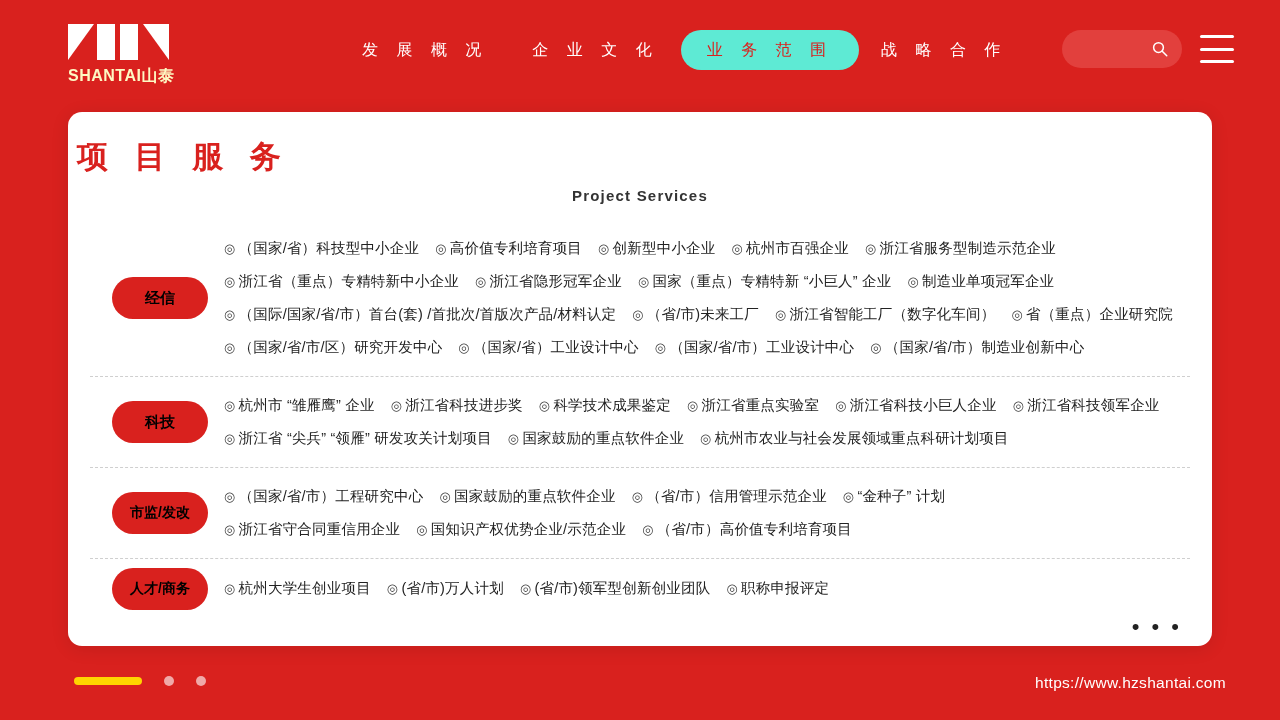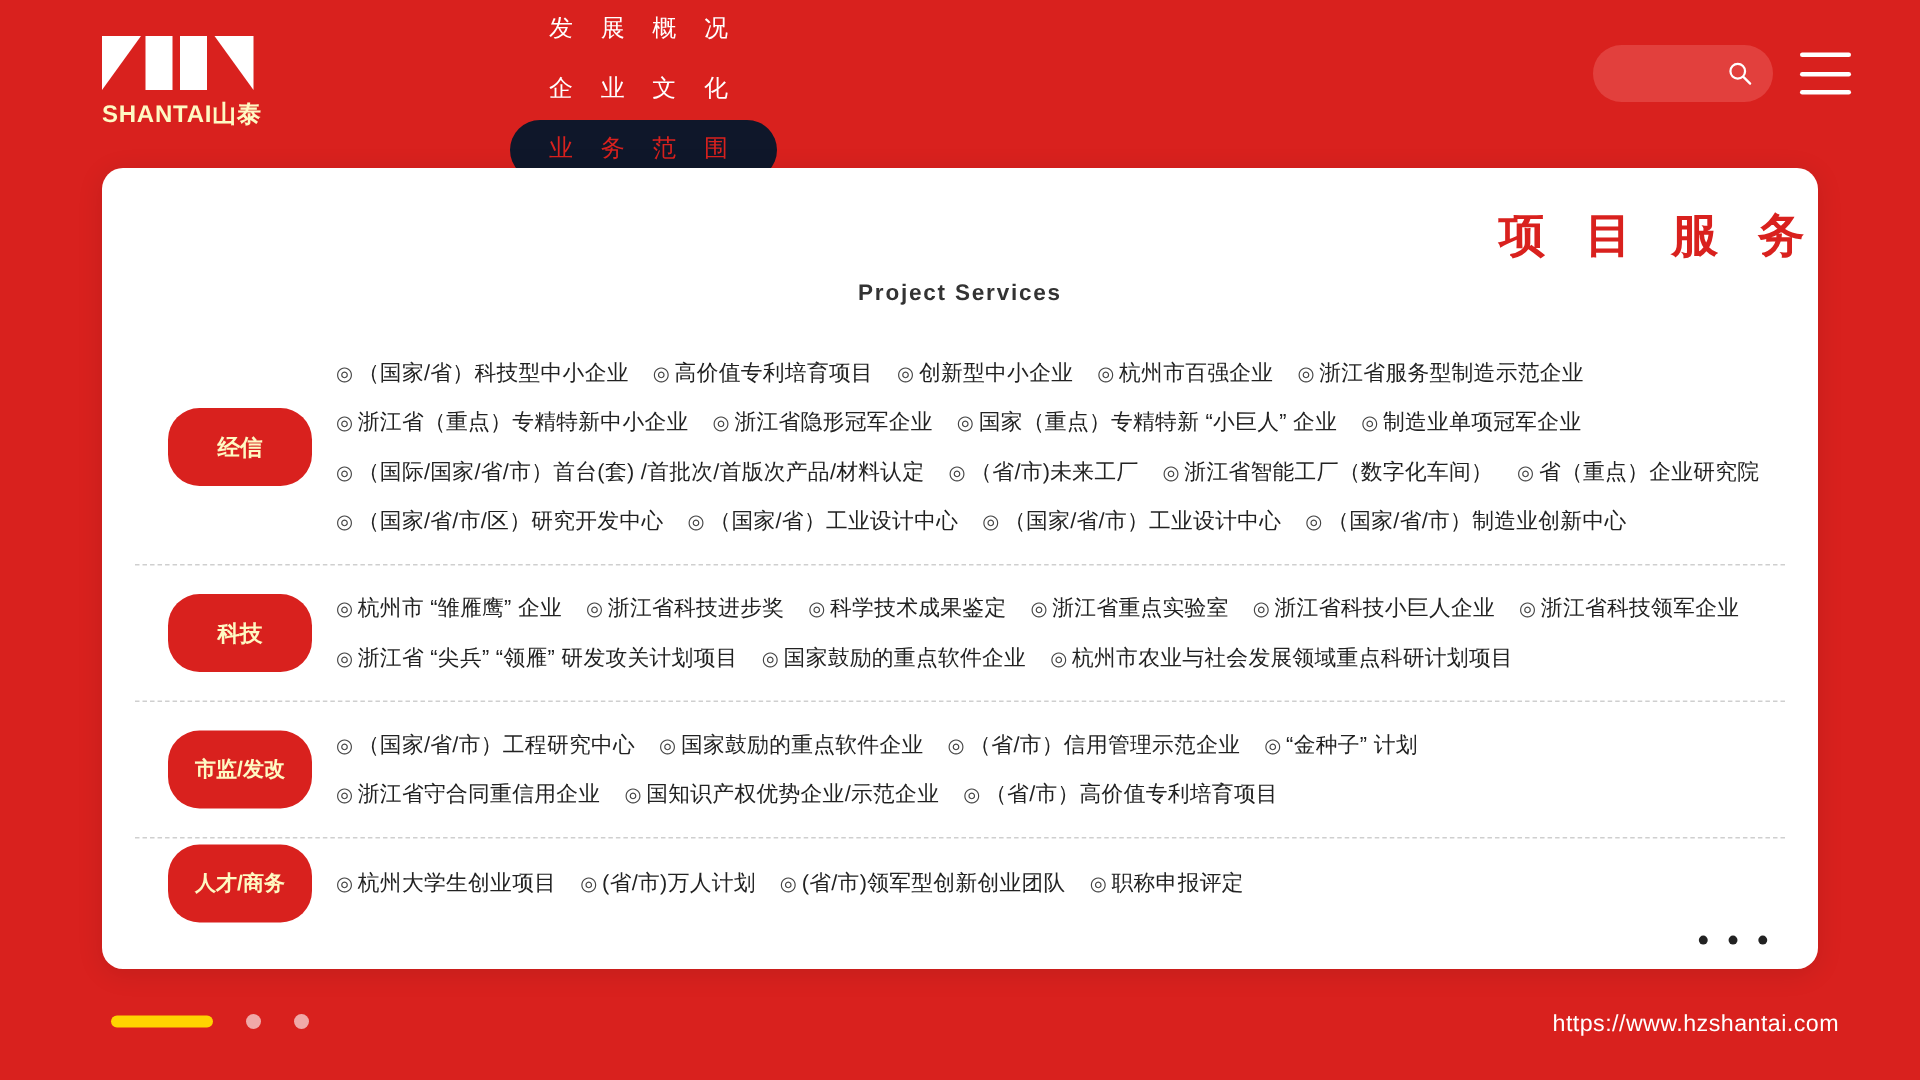--- a/index.html
+++ b/index.html
@@ -57,33 +57,32 @@
     white-space: nowrap;
   }
 
   .nav {
     position: absolute;
     left: 340px; top: 0;
     height: 100px;
     display: flex;
     align-items: center;
     gap: 0px;
-    flex-direction: column;
   }
   .nav-item {
     color: #ffffff;
     font-size: 16px;
     letter-spacing: 7px;
     padding: 0 22px;
     white-space: nowrap;
     cursor: pointer;
     line-height: 40px;
   }
   .nav-item.active {
-    background: #0f172a;
+    background: #5eead4;
     color: #d9211e;
     border-radius: 20px;
     padding: 0 26px;
     font-weight: normal;
   }
 
   .search-box {
     position: absolute;
     left: 1062px; top: 30px;
     width: 120px; height: 38px;
@@ -115,21 +114,21 @@
   
   .card {
     position: absolute;
     left: 68px; top: 112px;
     width: 1144px; height: 534px;
     background: #ffffff;
     border-radius: 14px;
     box-shadow: 0 3px 18px rgba(0,0,0,0.10);
   }
   .card-title {
-    text-align: right;
+    text-align: left;
     color: #d9211e;
     font-size: 31px;
     font-weight: bold;
     letter-spacing: 9px;
     padding-top: 24px;
     text-indent: 9px;
   }
   .card-subtitle {
     text-align: center;
     color: #333333;
@@ -147,23 +146,23 @@
     position: relative;
     display: flex;
     align-items: center;
     min-height: 60px;
   }
   .row + .row { border-top: 1px dashed #cfcfcf; }
 
   .tag {
     flex: 0 0 96px;
     width: 96px;
-    height: 52px;
+    height: 42px;
     background: #d9211e;
-    color: #fef9c3;
+    color: #000000;
     border-radius: 21px;
     font-size: 15px;
     font-weight: bold;
     display: flex;
     align-items: center;
     justify-content: center;
     margin-left: 22px;
     margin-right: 12px;
     white-space: nowrap;
     cursor: pointer;

